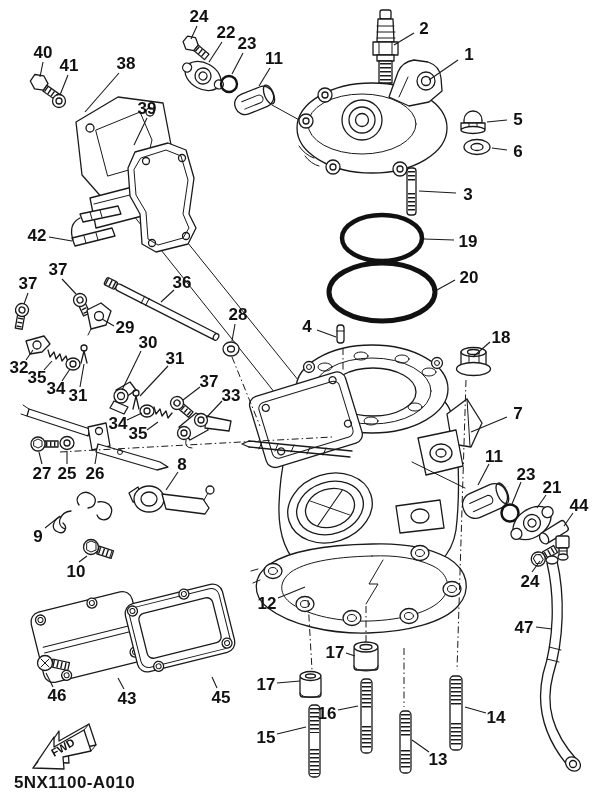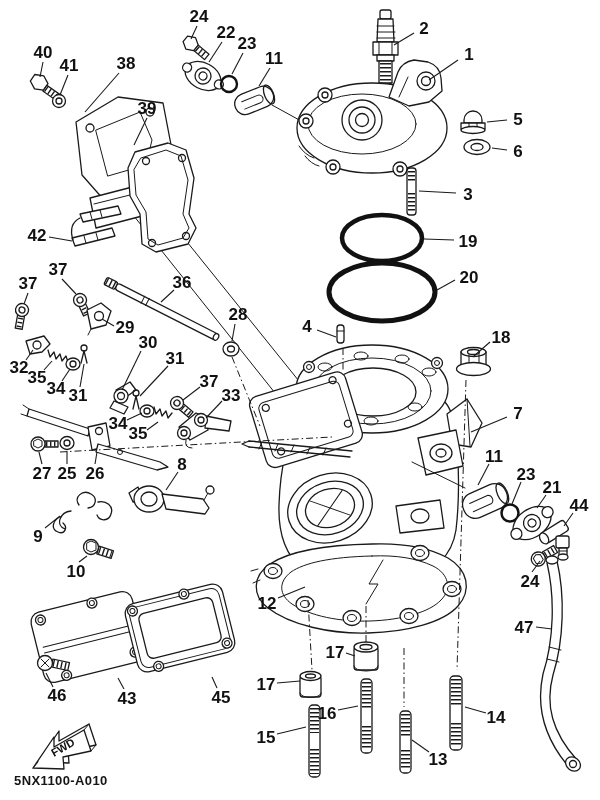--- a/index.html
+++ b/index.html
@@ -8,21 +8,21 @@
   svg{position:absolute;left:0;top:0;}
   .ln{stroke:#1a1a1a;stroke-width:1.3;fill:none;stroke-linecap:round;stroke-linejoin:round;}
   .thin{stroke-width:1;}
   .fw{fill:#ffffff;stroke:#1a1a1a;stroke-width:1.3;stroke-linejoin:round;}
   .thr{stroke:#1a1a1a;fill:none;stroke-linecap:butt;stroke-dasharray:1.4 2.6;}
   .oring{stroke:#111;fill:none;}
   .leader{stroke:#1a1a1a;stroke-width:1.1;fill:none;}
   .dash{stroke:#1a1a1a;stroke-width:1;fill:none;stroke-dasharray:7 3 1.5 3;}
   .callout-text{font-family:"Liberation Sans",sans-serif;font-size:17px;font-weight:bold;fill:#111;}
   .fwd-text{font-family:"Liberation Sans",sans-serif;font-size:11px;font-weight:bold;fill:#111;}
-  .code{position:absolute;left:14px;top:773px;font-size:13px;font-weight:700;
+  .code{position:absolute;left:14px;top:773px;font-size:17px;font-weight:700;
         letter-spacing:.4px;color:#151515;}
 </style>
 </head>
 <body>
 
 <div class="stage">
 <svg id="diagram-svg" width="600" height="800" viewBox="0 0 600 800">
 
   <g class="ln thin">
     <line x1="97" y1="130" x2="352" y2="447"></line>

